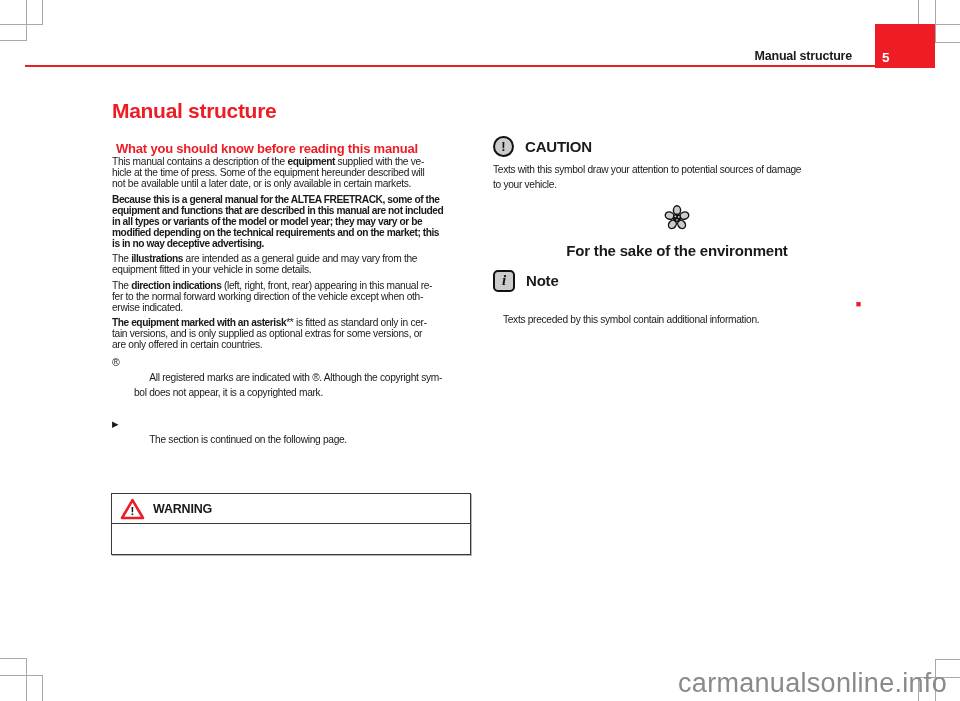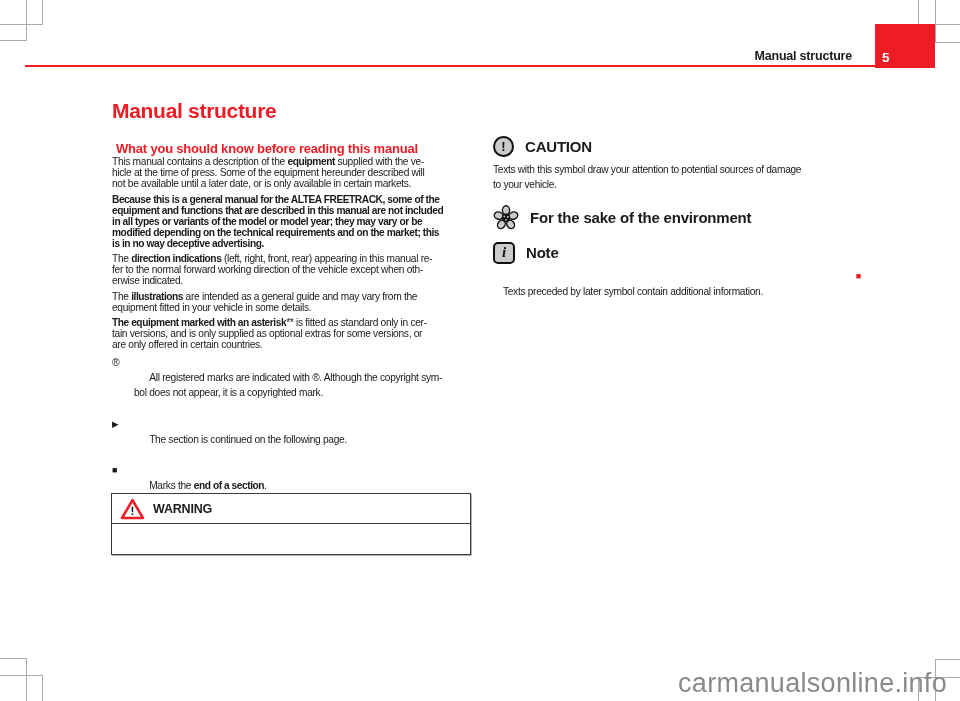--- a/index.html
+++ b/index.html
@@ -37,21 +37,21 @@
   
   .right-col{position:absolute;left:493px;top:136px;width:368px;z-index:1;}
   .icon-row{display:flex;align-items:center;gap:11px;}
   .rc-heading{font-size:15px;font-weight:bold;letter-spacing:-0.2px;}
   .rc-text{font-size:10.2px;line-height:15.4px;letter-spacing:-0.3px;white-space:pre;margin-top:5px;}
   .caution-circle{width:17px;height:17px;border:2.6px solid #111;border-radius:50%;
     display:flex;align-items:center;justify-content:center;font-size:13px;font-weight:bold;color:#111;flex:0 0 auto;}
   .note-square{width:18px;height:18px;border:2px solid #111;border-radius:5px;
     display:flex;align-items:center;justify-content:center;flex:0 0 auto;
     font-family:"Liberation Serif","DejaVu Serif",serif;font-style:italic;font-weight:bold;font-size:15px;color:#111;}
-  .env-row{margin-top:12px;}
+  .env-row{margin-top:12px;flex-direction:column;}
   .note-row{margin-top:11px;}
   .note-line{position:relative;}
   .end-marker{position:absolute;right:0;top:3px;font-size:9px;line-height:9px;}
   
   .watermark{position:absolute;top:668px;right:13px;font-size:27px;color:#8a8a8a;letter-spacing:0.3px;z-index:6;}
 </style>
 </head>
 <body>
 
 <div class="crop" style="left:-20px;top:-20px;width:61px;height:43px;"></div>
@@ -74,39 +74,36 @@
 
 <div class="left-col">
   <p class="para"><span>This manual contains a description of the </span><b>equipment</b><span> supplied with the ve-
 hicle at the time of press. Some of the equipment hereunder described will
 not be available until a later date, or is only available in certain markets.</span></p>
   <p class="para"><span></span><b>Because this is a general manual for the ALTEA FREETRACK, some of the
 equipment and functions that are described in this manual are not included
 in all types or variants of the model or model year; they may vary or be
 modified depending on the technical requirements and on the market; this
 is in no way deceptive advertising.</b><span></span></p>
+  <p class="para"><span>The </span><b>illustrations</b><span> are intended as a general guide and may vary from the
+equipment fitted in your vehicle in some details.</span></p>
   <p class="para"><span>The </span><b>direction indications</b><span> (left, right, front, rear) appearing in this manual re-
 fer to the normal forward working direction of the vehicle except when oth-
 erwise indicated.</span></p>
-  <p class="para"><span>The </span><b>illustrations</b><span> are intended as a general guide and may vary from the
-equipment fitted in your vehicle in some details.</span></p>
   <p class="para"><span></span><b>The equipment marked with an asterisk</b><span>** is fitted as standard only in cer-
 tain versions, and is only supplied as optional extras for some versions, or
 are only offered in certain countries.</span></p>
 
   <div class="bullets">
     <div class="bullet">
       <span class="marker">®</span><span>All registered marks are indicated with ®. Although the copyright sym-
 bol does not appear, it is a copyrighted mark.</span><b></b><span></span>
     </div>
     <div class="bullet">
       <span class="marker">▶</span><span>The section is continued on the following page.</span><b></b><span></span>
-    </div>
-    <div class="bullet">
-      <span class="marker">■</span><span>Marks the </span><b>end of a section</b><span>.</span>
     </div>
   </div>
 </div>
 
 <div class="warning-box">
   <div class="warning-head">
     <span style="display:inline-flex;">
       <svg width="25" height="22" viewBox="0 0 25 22">
         <path d="M12.5 2.2 L23 20 H2 Z" fill="#ffffff" stroke="#ee1c24" stroke-width="2.6" stroke-linejoin="round"></path>
         <text x="12.5" y="17.2" font-size="11.5" font-weight="bold" fill="#111" text-anchor="middle" font-family="Liberation Sans, sans-serif">!</text>
@@ -142,19 +139,19 @@
       </svg>
     </span>
     <span class="rc-heading">For the sake of the environment</span>
   </div>
 
   <div class="icon-row note-row">
     <span class="note-square" style="background:#cbcbcb;">i</span>
     <span class="rc-heading">Note</span>
   </div>
   <div class="rc-text note-line">
-    <span>Texts preceded by later symbol contain additional information.</span>
+    <span>Texts preceded by this symbol contain additional information.</span>
     <span class="end-marker" style="color:#ee1c24;">■</span>
   </div>
 
 </div>
 
 <div class="watermark">carmanualsonline.info</div>
 
 </body></html>

